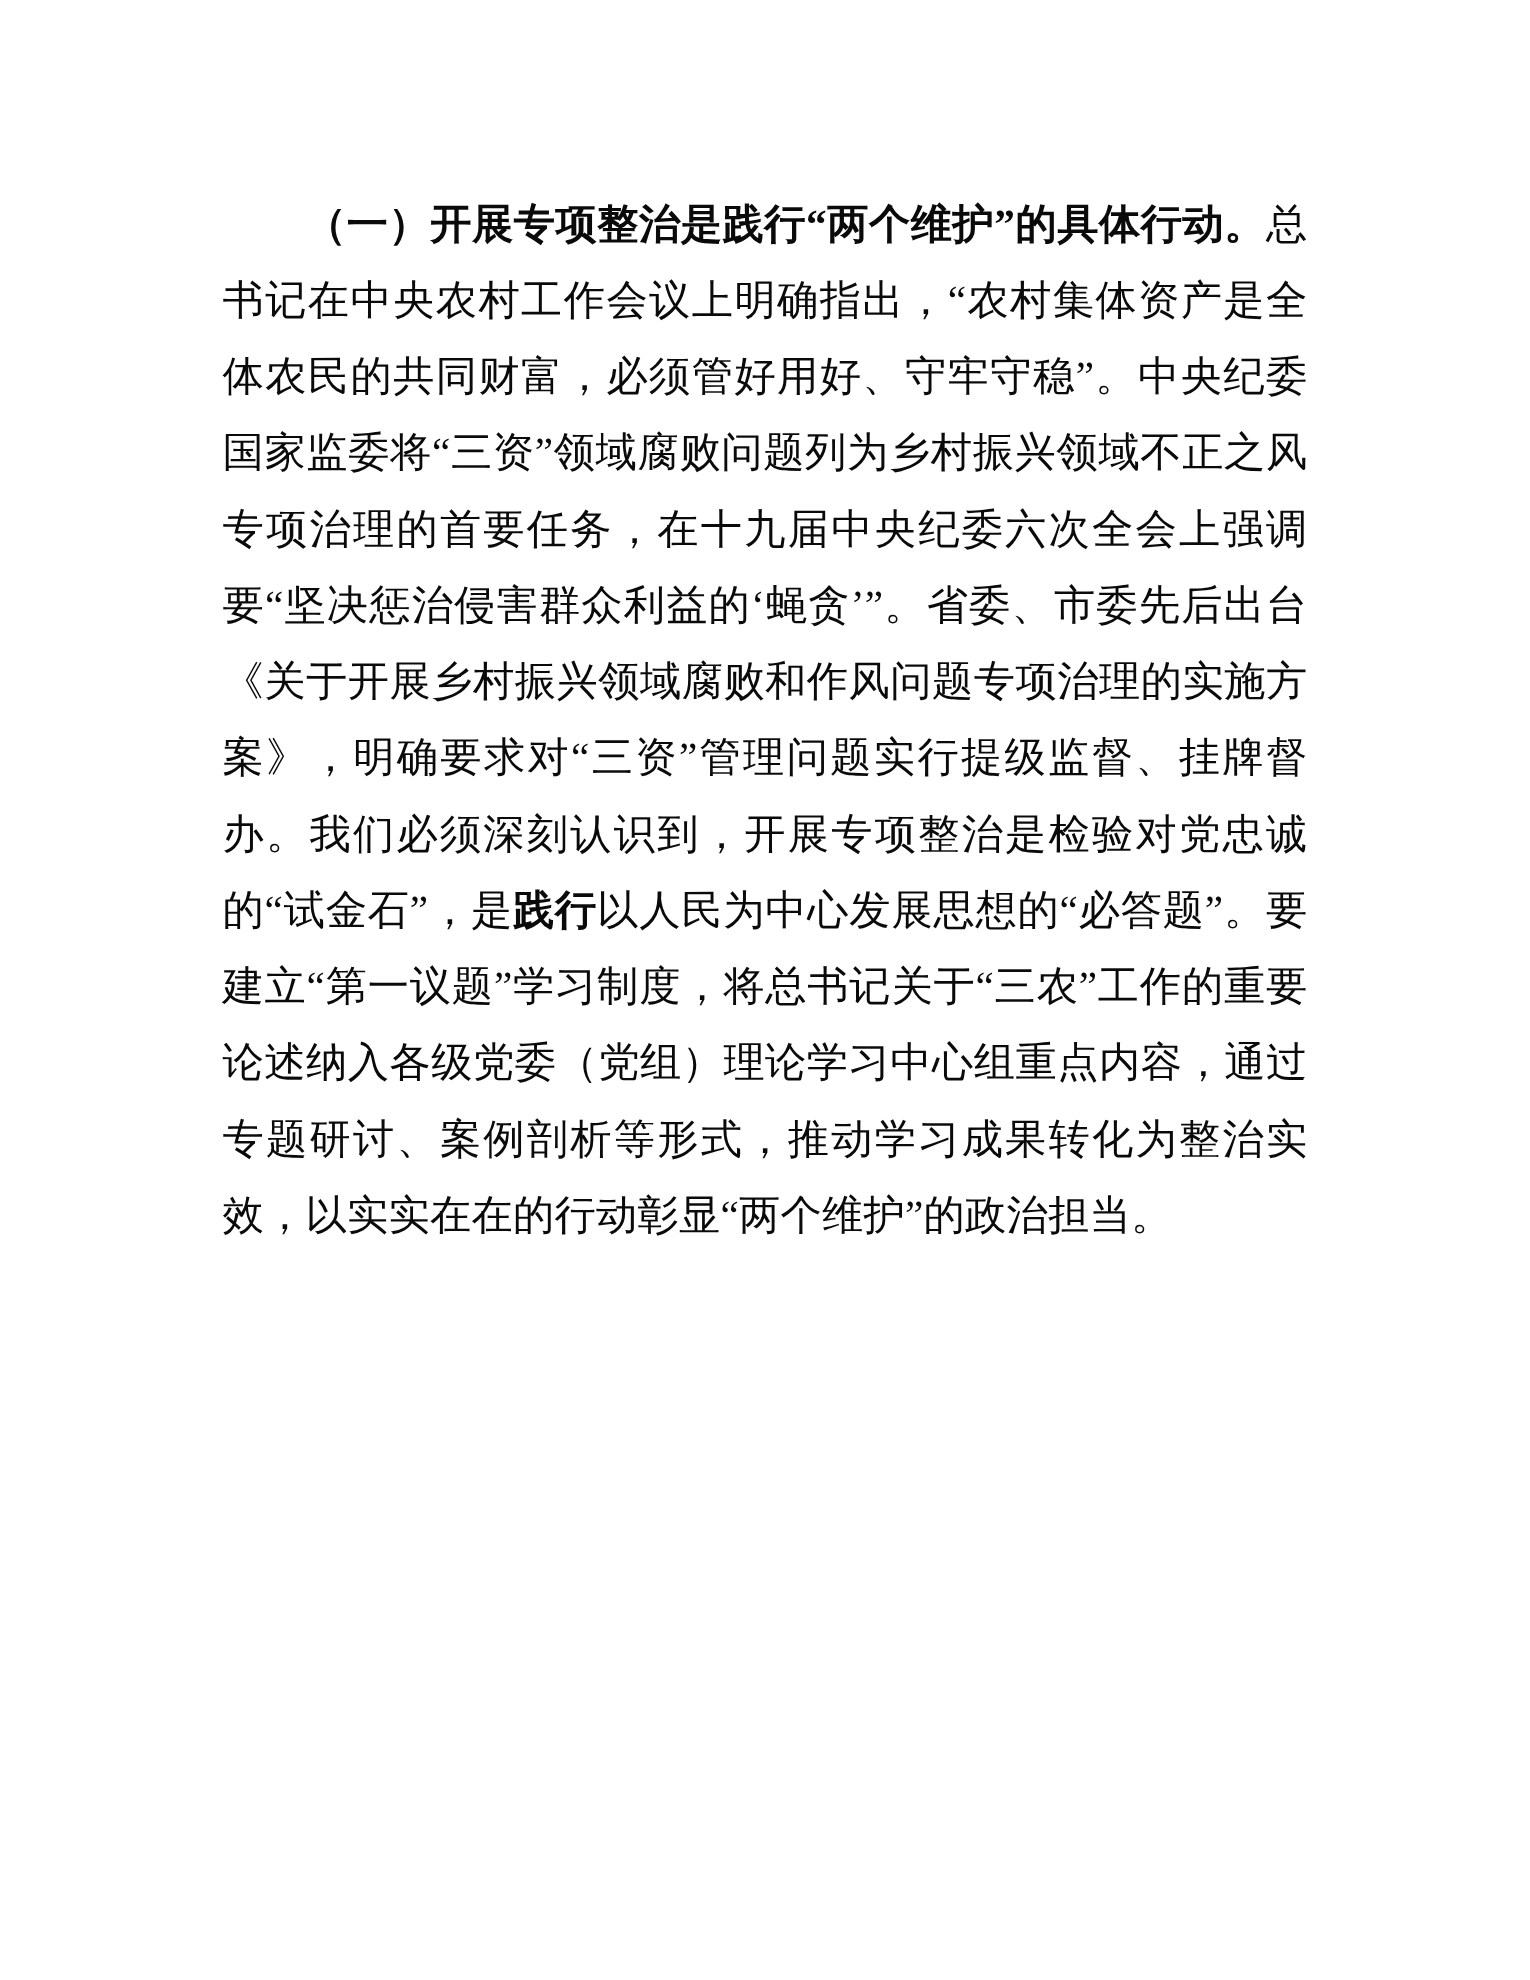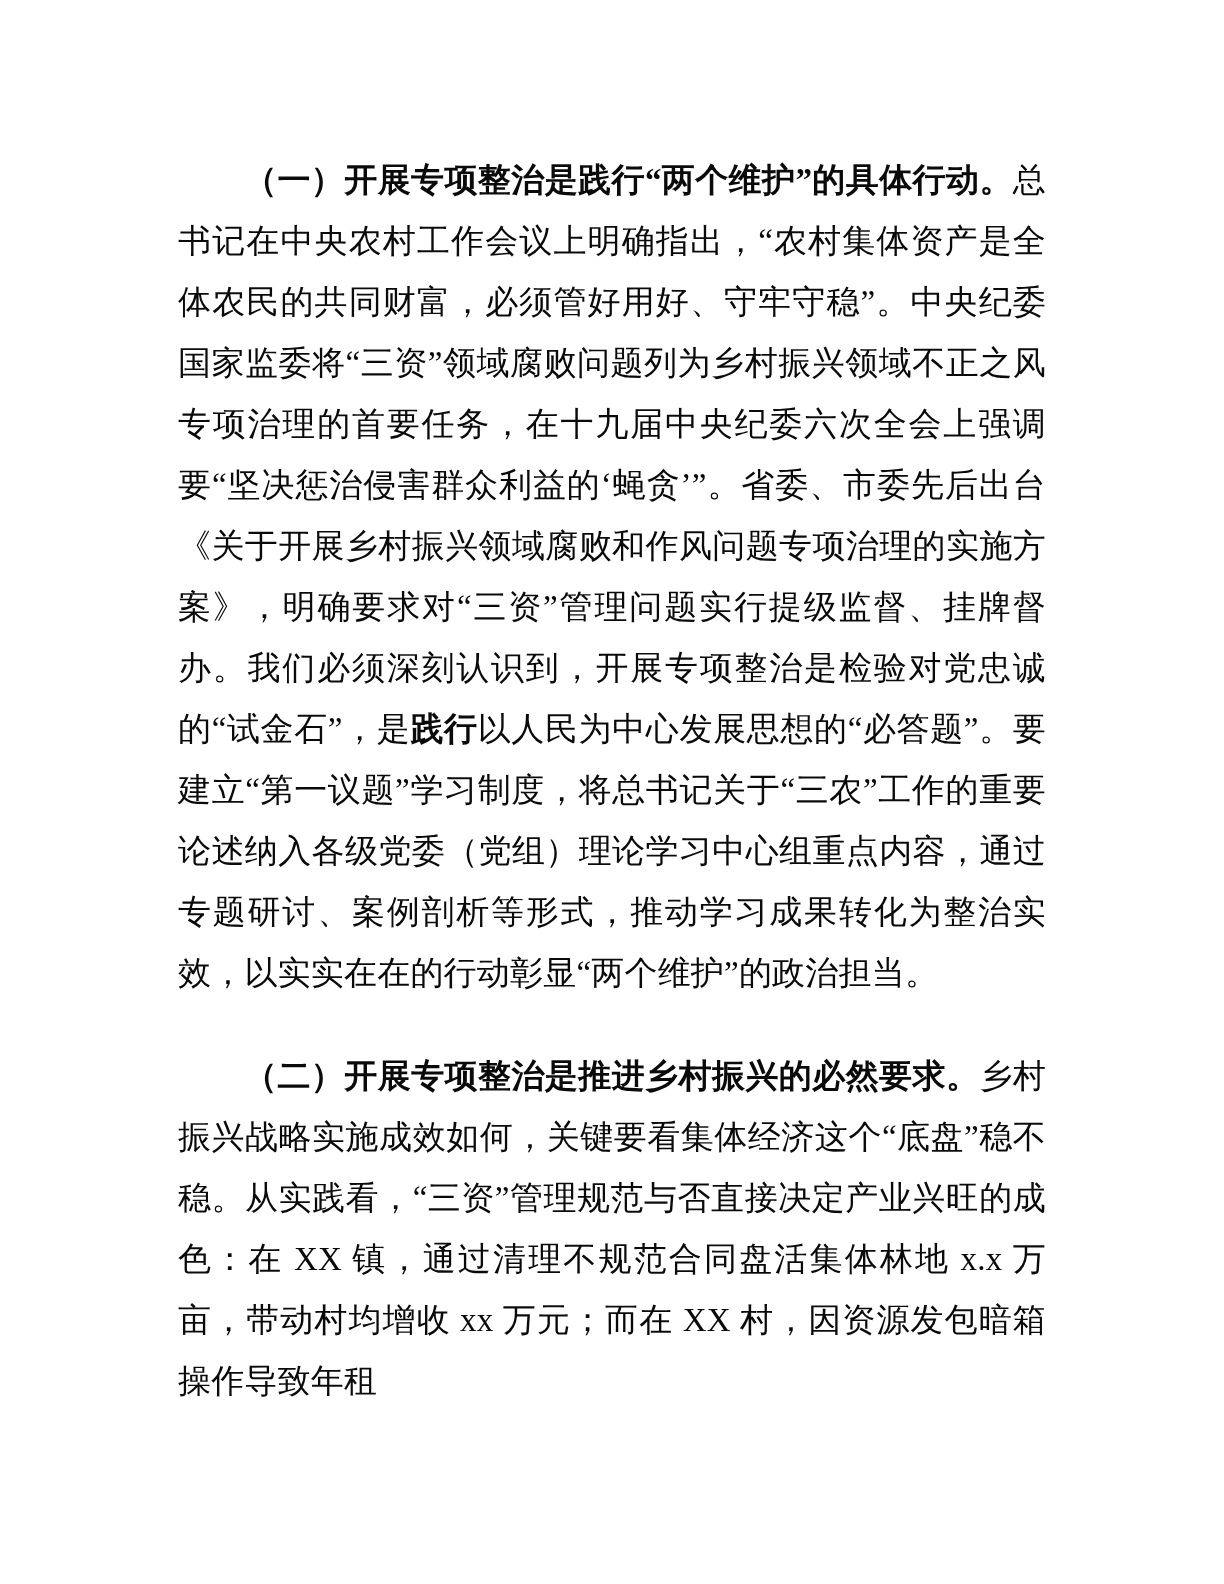--- a/index.html
+++ b/index.html
@@ -47,18 +47,15 @@
 </head>
 <body>
 
 <div class="page">
   <div class="doc-body">
 
     <p class="para">
       <span class="bold">（一）开展专项整治是践行“两个维护”的具体行动。</span><span>总书记在中央农村工作会议上明确指出，“农村集体资产是全体农民的共同财富，必须管好用好、守牢守稳”。中央纪委国家监委将“三资”领域腐败问题列为乡村振兴领域不正之风专项治理的首要任务，在十九届中央纪委六次全会上强调要“坚决惩治侵害群众利益的‘蝇贪’”。省委、市委先后出台《关于开展乡村振兴领域腐败和作风问题专项治理的实施方案》，明确要求对“三资”管理问题实行提级监督、挂牌督办。我们必须深刻认识到，开展专项整治是检验对党忠诚的“试金石”，是</span><span class="inline-bold">践行</span><span>以人民为中心发展思想的“必答题”。要建立“第一议题”学习制度，将总书记关于“三农”工作的重要论述纳入各级党委（党组）理论学习中心组重点内容，通过专题研讨、案例剖析等形式，推动学习成果转化为整治实效，以实实在在的行动彰显“两个维护”的政治担当。</span>
     </p>
 
-    <p class="para">
-      <span class="bold">（二）开展专项整治是推进乡村振兴的必然要求。</span><span>乡村振兴战略实施成效如何，关键要看集体经济这个“底盘”稳不稳。从实践看，“三资”管理规范与否直接决定产业兴旺的成色：在 XX 镇，通过清理不规范合同盘活集体林地 x.x 万亩，带动村均增收 xx 万元；而在 XX 村，因资源发包暗箱操作导致年租</span>
-    </p>
 
   </div>
 </div>
 
 </body></html>

